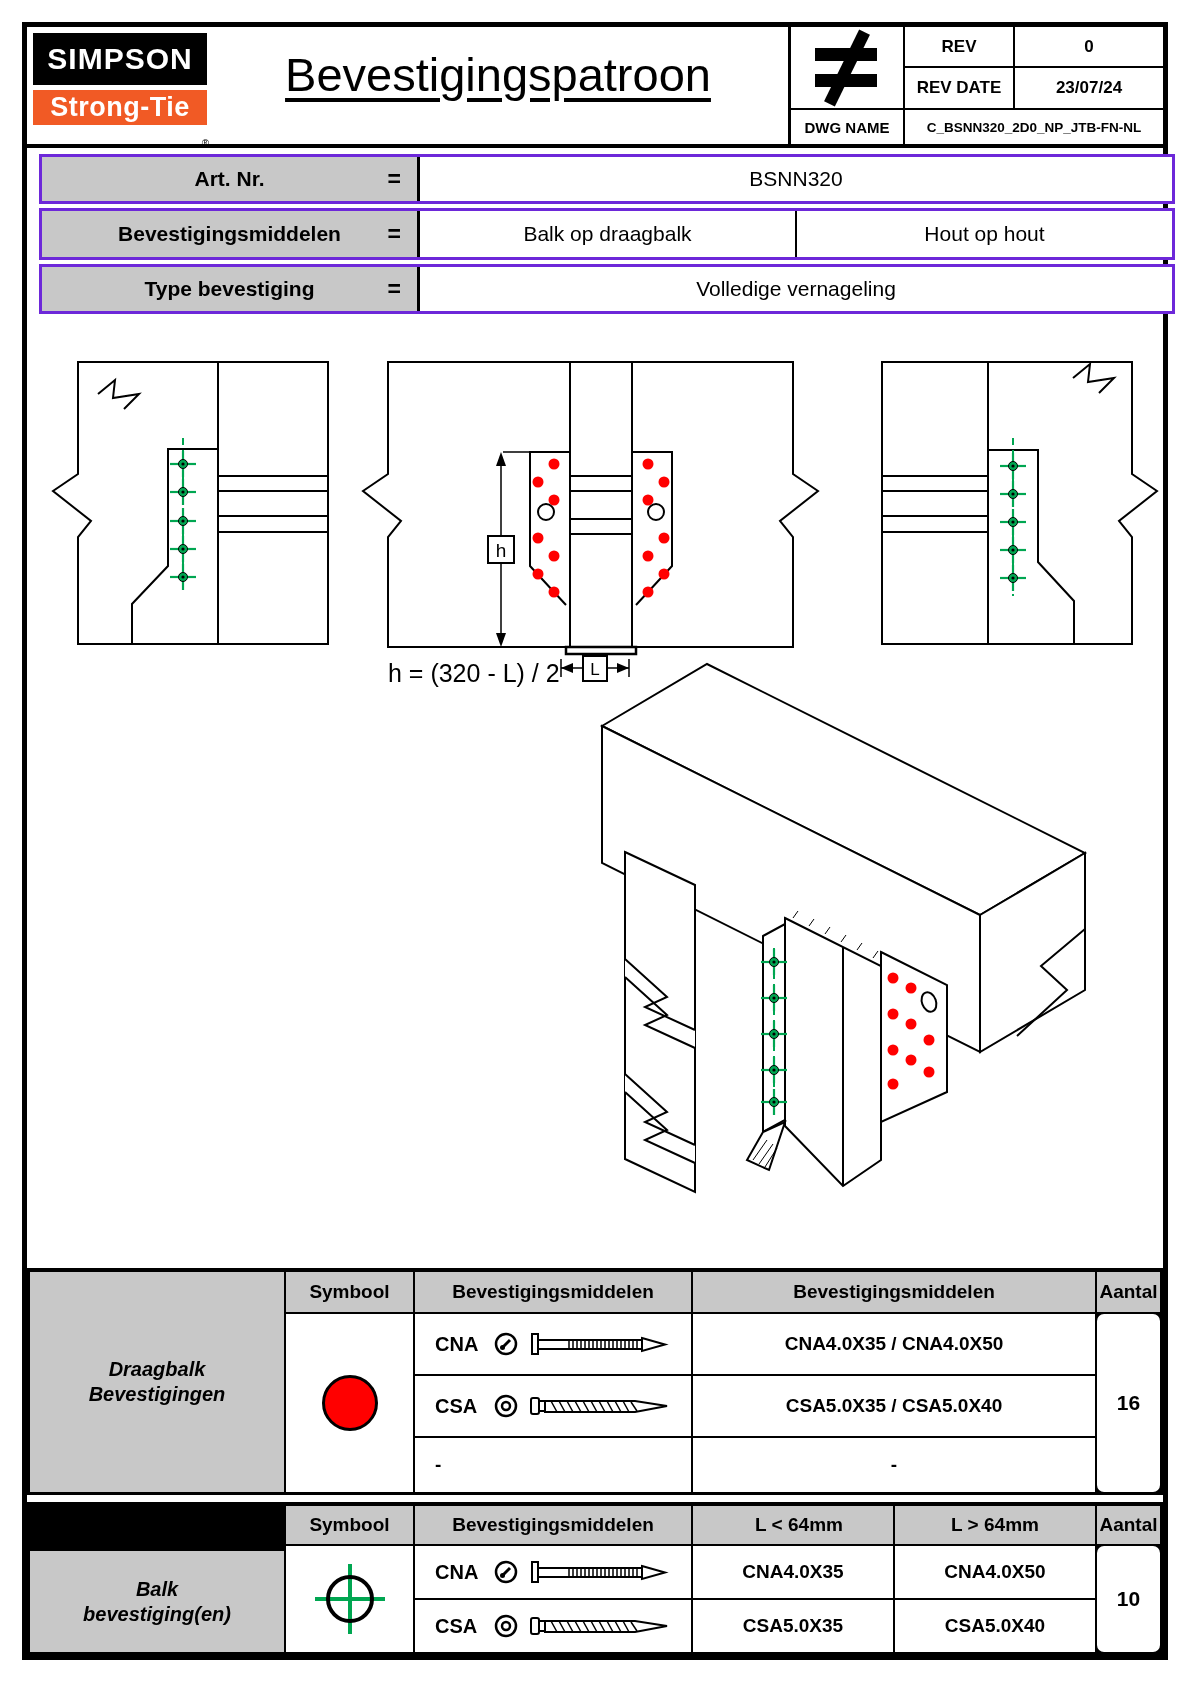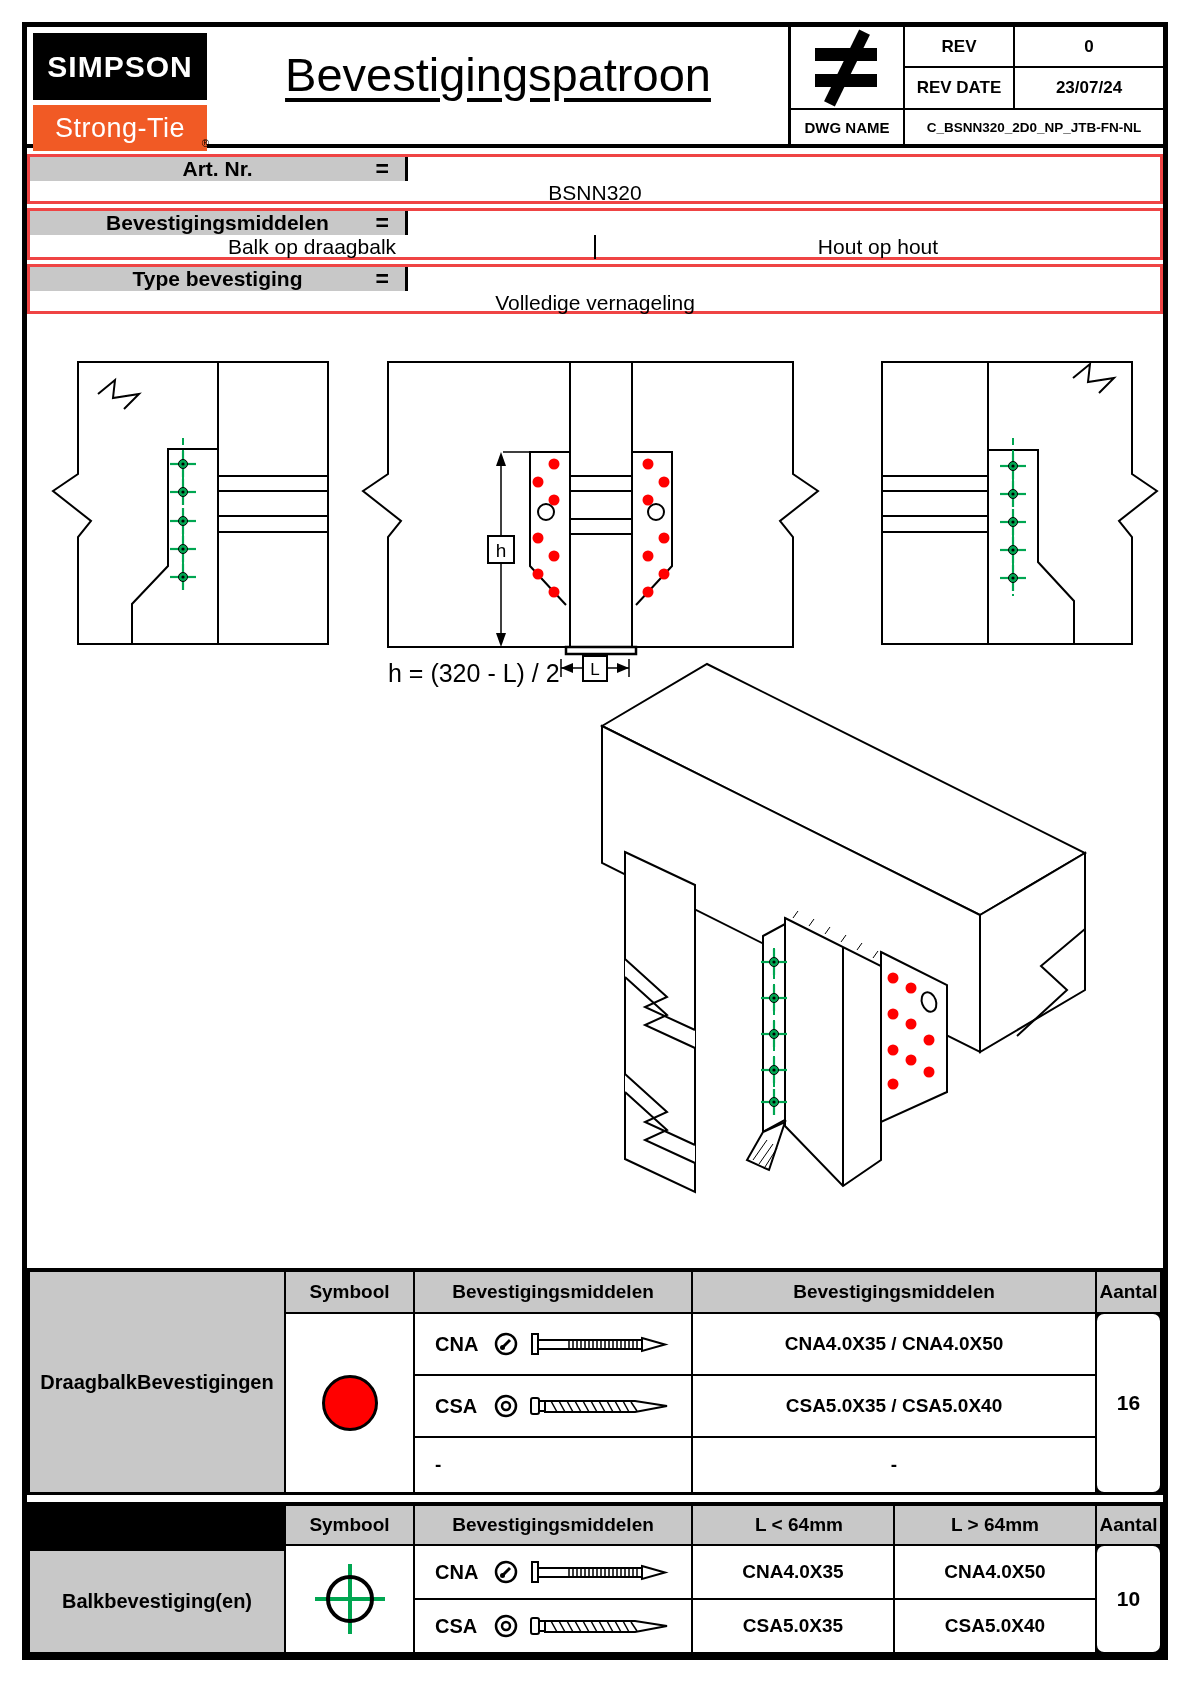--- a/index.html
+++ b/index.html
@@ -6,47 +6,47 @@
   html,body { width:1190px; height:1682px; background:#fff;
     font-family:"Liberation Sans", sans-serif; color:#000; }
   body { position:relative; }
   .sheet { position:absolute; left:22px; top:22px; width:1146px; height:1638px;
     border:5px solid #000; }
 
   
   .header-band { position:absolute; left:0; top:0; width:1136px; height:121px;
     border-bottom:4px solid #000; background:#fff; }
   .logo { position:absolute; left:6px; top:6px; width:174px; height:106px; }
-  .logo-simpson { height:67px; background:#000; color:#fff; display:flex;
+  .logo-simpson { height:52px; background:#000; color:#fff; display:flex;
     align-items:center; justify-content:center; font-weight:bold; font-size:30px;
     letter-spacing:1px; }
-  .logo-strongtie { margin-top:5px; height:46px; background:#f15a25; color:#fff;
-    display:flex; align-items:center; justify-content:center; font-weight:normal;
+  .logo-strongtie { margin-top:5px; height:35px; background:#f15a25; color:#fff;
+    display:flex; align-items:center; justify-content:center; font-weight:bold;
     font-size:27px; letter-spacing:0.5px; }
   .logo-reg { position:absolute; right:-2px; bottom:-10px; font-size:10px; }
   .sheet-title { position:absolute; left:182px; top:20px; width:578px;
     text-align:center; font-size:47px; text-decoration:underline;
     text-underline-offset:7px; }
   .head-right { position:absolute; right:0; top:0; width:375px; height:117px;
     display:grid; grid-template-columns:112px 108px 1fr;
     grid-template-rows:39px 40px 1fr; gap:2px; background:#000;
     border-left:3px solid #000; }
   .hr-cell { background:#fff; display:flex; align-items:center;
     justify-content:center; font-size:17px; font-weight:bold; }
   .hr-neq { grid-row:1/3; grid-column:1; }
   .hr-dwgl { grid-row:3; grid-column:1; font-size:15px; }
   .hr-dwgv { grid-row:3; grid-column:2/4; font-size:13.5px; }
   .neq-wrap { position:relative; width:74px; height:64px; overflow:visible; }
   .neq-bar { position:absolute; left:5px; width:62px; height:13px; background:#000; }
   .neq-slash { position:absolute; left:31px; top:-8px; width:12px; height:80px;
     background:#000; transform:rotate(26deg); }
 
   
-  .info-row { position:absolute; left:0; width:1136px; border:3px solid #ef4444;
-    display:flex; background:#fff;flex-direction:column; }
+  .info-row { position:absolute; left:12px; width:1136px; border:3px solid #6d28d9;
+    display:flex; background:#fff; }
   .info-label { width:378px; background:#c8c8c8; border-right:3px solid #000;
     display:flex; align-items:center; justify-content:center; position:relative;
     font-weight:bold; font-size:21px; }
   .info-eq { position:absolute; right:16px; font-size:23px; font-weight:bold; }
   .info-values { flex:1; display:flex; }
   .info-val { flex:1; display:flex; align-items:center; justify-content:center;
     font-size:21px; }
   .info-val + .info-val { border-left:2px solid #000; }
 
   
@@ -63,22 +63,22 @@
   
   .tbl { position:absolute; left:0; width:1136px; display:grid; gap:2px;
     background:#000; border:3px solid #000; border-top-width:4px; }
   .tbl1 { top:1241px; grid-template-columns:254px 127px 276px 402px 63px;
     grid-template-rows:40px 60px 60px 54px; }
   .tbl2 { top:1475px; grid-template-columns:254px 127px 276px 200px 200px 63px;
     grid-template-rows:38px 52px 52px; }
   .c { background:#fff; display:flex; align-items:center; justify-content:center; }
   .g { background:#c8c8c8; }
   .hdr { font-weight:bold; font-size:19px; }
-  .rowlabel { flex-direction:row; font-weight:bold; font-size:20px;
-    line-height:1.25; }
+  .rowlabel { flex-direction:column; font-weight:bold; font-size:20px;
+    line-height:1.25;font-style:italic; }
   .fcell { justify-content:flex-start; padding-left:20px; gap:10px; }
   .fname { font-weight:bold; font-size:20px; width:48px; }
   .vcell { font-weight:bold; font-size:19px; }
   .acell { font-weight:bold; font-size:21px;border-radius:7px; }
   .sym-red { width:56px; height:56px; border-radius:50%; background:#ff0000;
     border:3px solid #000; }
 </style>
 </head>
 <body>
 

